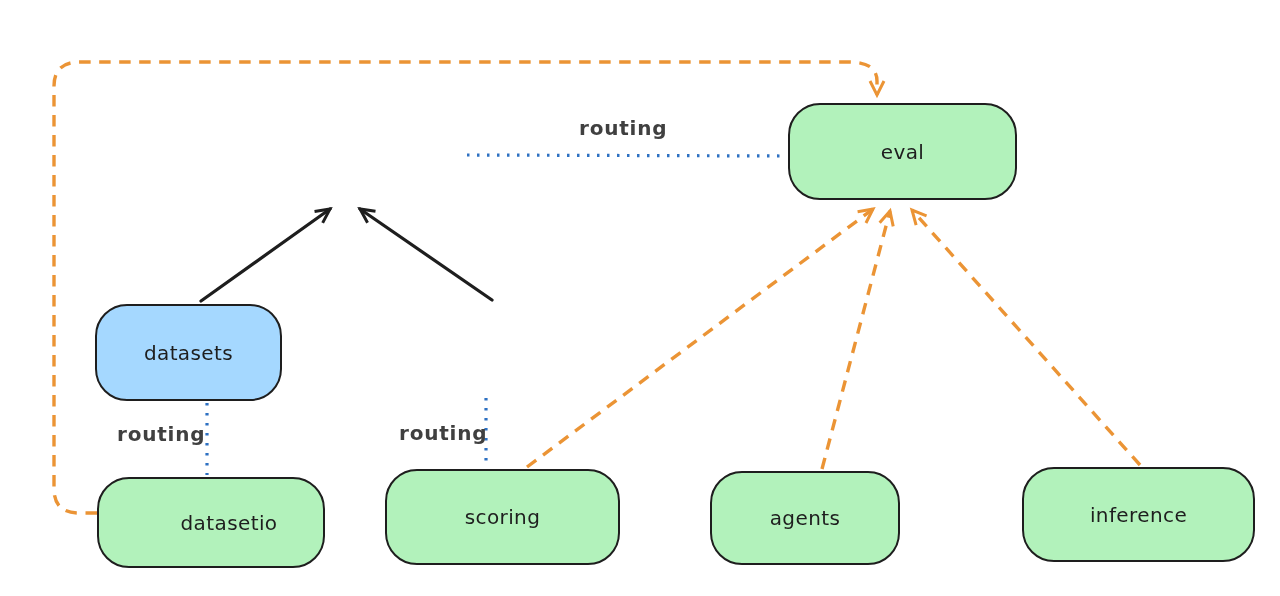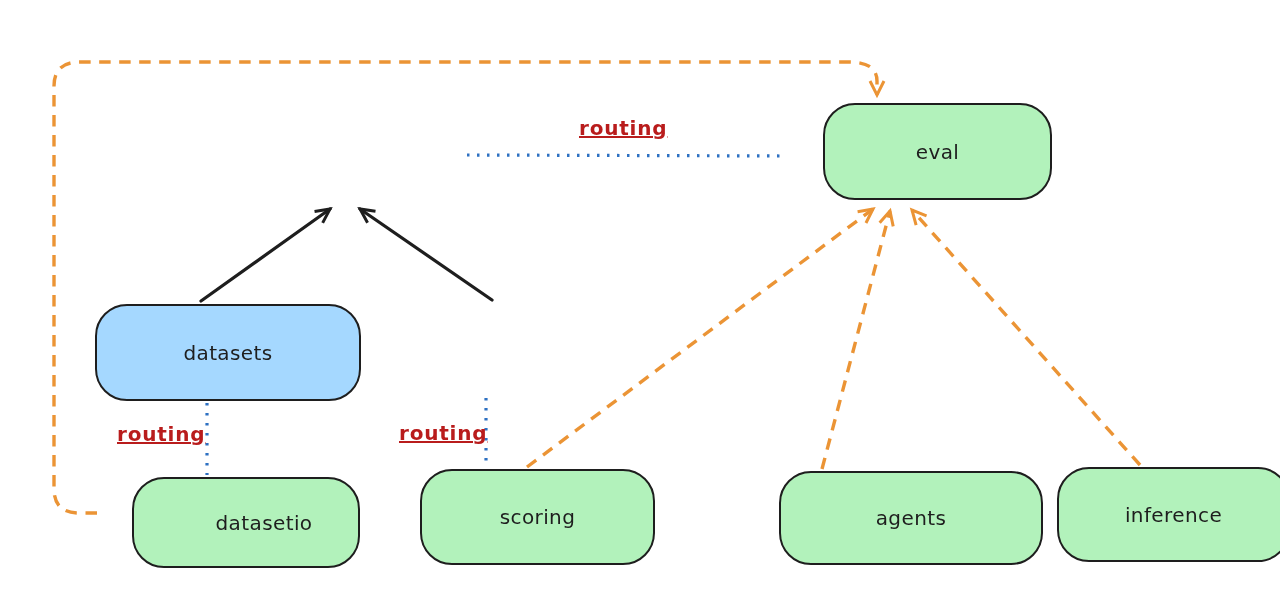--- a/index.html
+++ b/index.html
@@ -19,35 +19,34 @@
   }
   .node {
     position: absolute;
     display: flex;
     align-items: center;
     justify-content: center;
     border: 2.6px solid #1e1e1e;
     border-radius: 32px;
   }
   .node.blue  { background: #a5d8ff; }
-  .node.green { background: #b2f2bb; margin-left: 35px; }
+  .node.green { background: #b2f2bb; }
   .node-label {
     font-size: 20px;
     color: #1e1e1e;
     letter-spacing: 0.4px;
     white-space: nowrap;
   }
   .edge-label {
     position: absolute;
-    color: #b91c1c;
+    color: #404040;
     font-size: 20px;
     font-weight: 600;
     letter-spacing: 0.8px;
     white-space: nowrap;
-    text-decoration: underline;
   }
   .black-line   { stroke: #1e1e1e; stroke-width: 3.2; fill: none; stroke-linecap: round; }
   .blue-dotted  { stroke: #2e71c2; stroke-width: 3.2; fill: none; stroke-dasharray: 2.5 7.5; }
   .orange-dashed{ stroke: #eb9435; stroke-width: 3.4; fill: none; stroke-dasharray: 11.5 8.5; stroke-linecap: butt; }
 </style>
 </head>
 <body>
 
 <div class="canvas">
 
@@ -72,34 +71,34 @@
     <path class="orange-dashed" marker-end="url(#ah-orange)" d="M822,469 L890,211"></path>
     <path class="orange-dashed" marker-end="url(#ah-orange)" d="M1140,465 L912,210"></path>
     <path class="orange-dashed" marker-end="url(#ah-orange)" d="M97,513 L79,513 Q54,513 54,489 L54,86 Q54,62 80,62 L849,62 Q877,62 877,81 L877,95"></path>
   </svg>
 
 
   <div class="node green" style="left:788px; top:103px; width:229px; height:97px;">
     <span class="node-label">eval</span>
   </div>
 
-  <div class="node blue" style="left:95px; top:304px; width:266px; height:97px;">
+  <div class="node blue" style="left:95px; top:304px; width:187px; height:97px;">
     <span class="node-label">datasets</span>
   </div>
 
 
   <div class="node green" style="left:97px; top:477px; width:228px; height:91px;padding-left:36px;">
     <span class="node-label">datasetio</span>
   </div>
 
   <div class="node green" style="left:385px; top:469px; width:235px; height:96px;">
     <span class="node-label">scoring</span>
   </div>
 
-  <div class="node green" style="left:744px; top:471px; width:264px; height:94px;">
+  <div class="node green" style="left:710px; top:471px; width:190px; height:94px;">
     <span class="node-label">agents</span>
   </div>
 
   <div class="node green" style="left:1022px; top:467px; width:233px; height:95px;">
     <span class="node-label">inference</span>
   </div>
 
   <div class="edge-label" style="left:579px; top:116px;">routing</div>
 
   <div class="edge-label" style="left:117px; top:422px;">routing</div>

